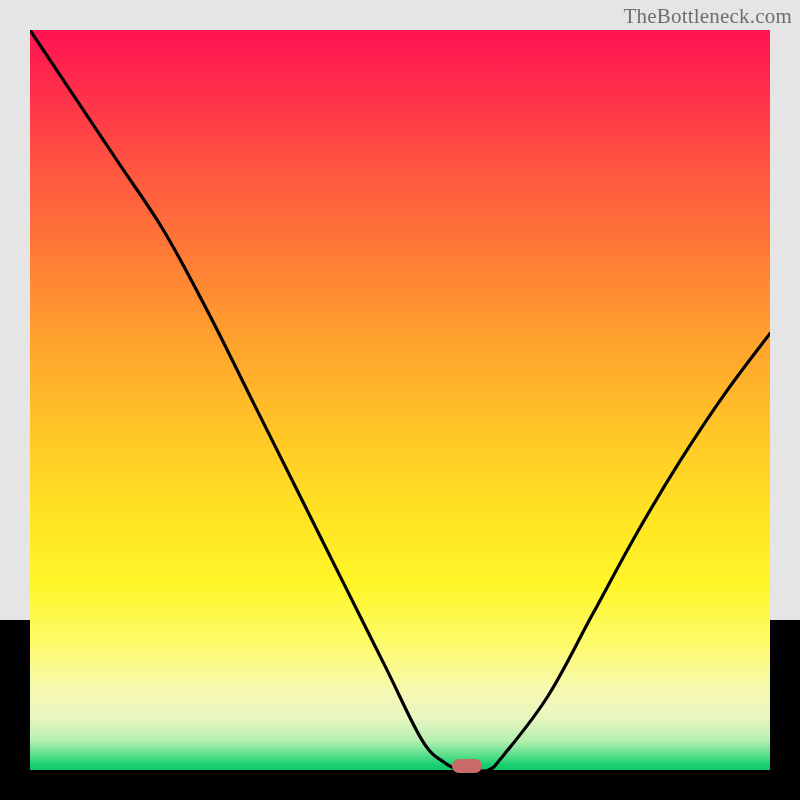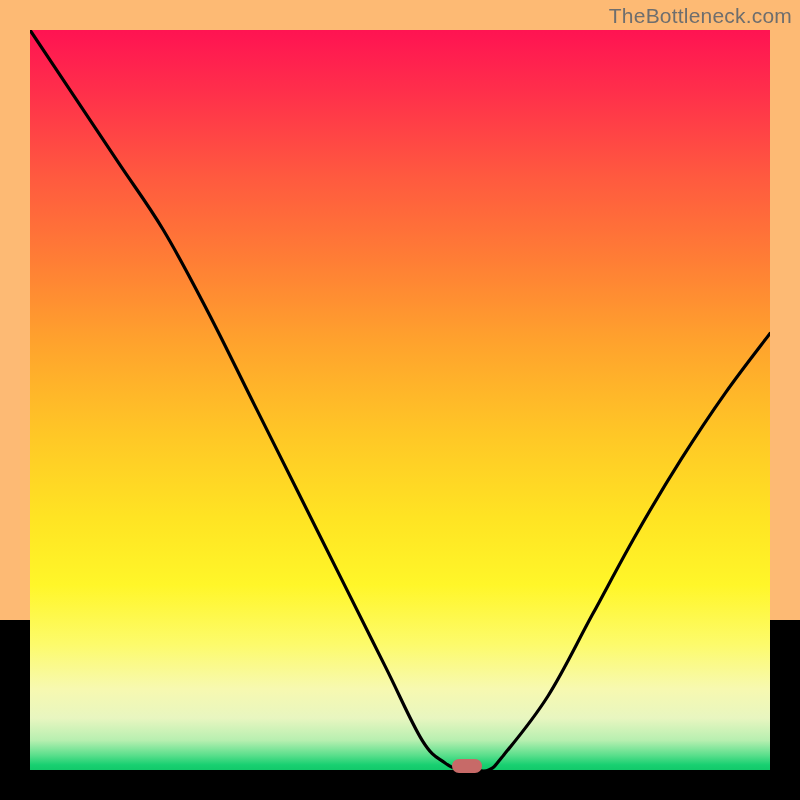--- a/index.html
+++ b/index.html
@@ -8,21 +8,22 @@
     width: 800px;
     height: 800px;
     background: #000;
     overflow: hidden;
     font-family: Arial, Helvetica, sans-serif;
   }
   .frame {
     position: relative;
     width: 800px;
     height: 620px;
-    background: #fdba74;
+    background: #e5e5e5;
+    font-family: Liberation Serif, serif;
   }
   .plot {
     position: absolute;
     left: 30px;
     top: 30px;
     width: 740px;
     height: 740px;
     
     background:
       linear-gradient(to bottom,

